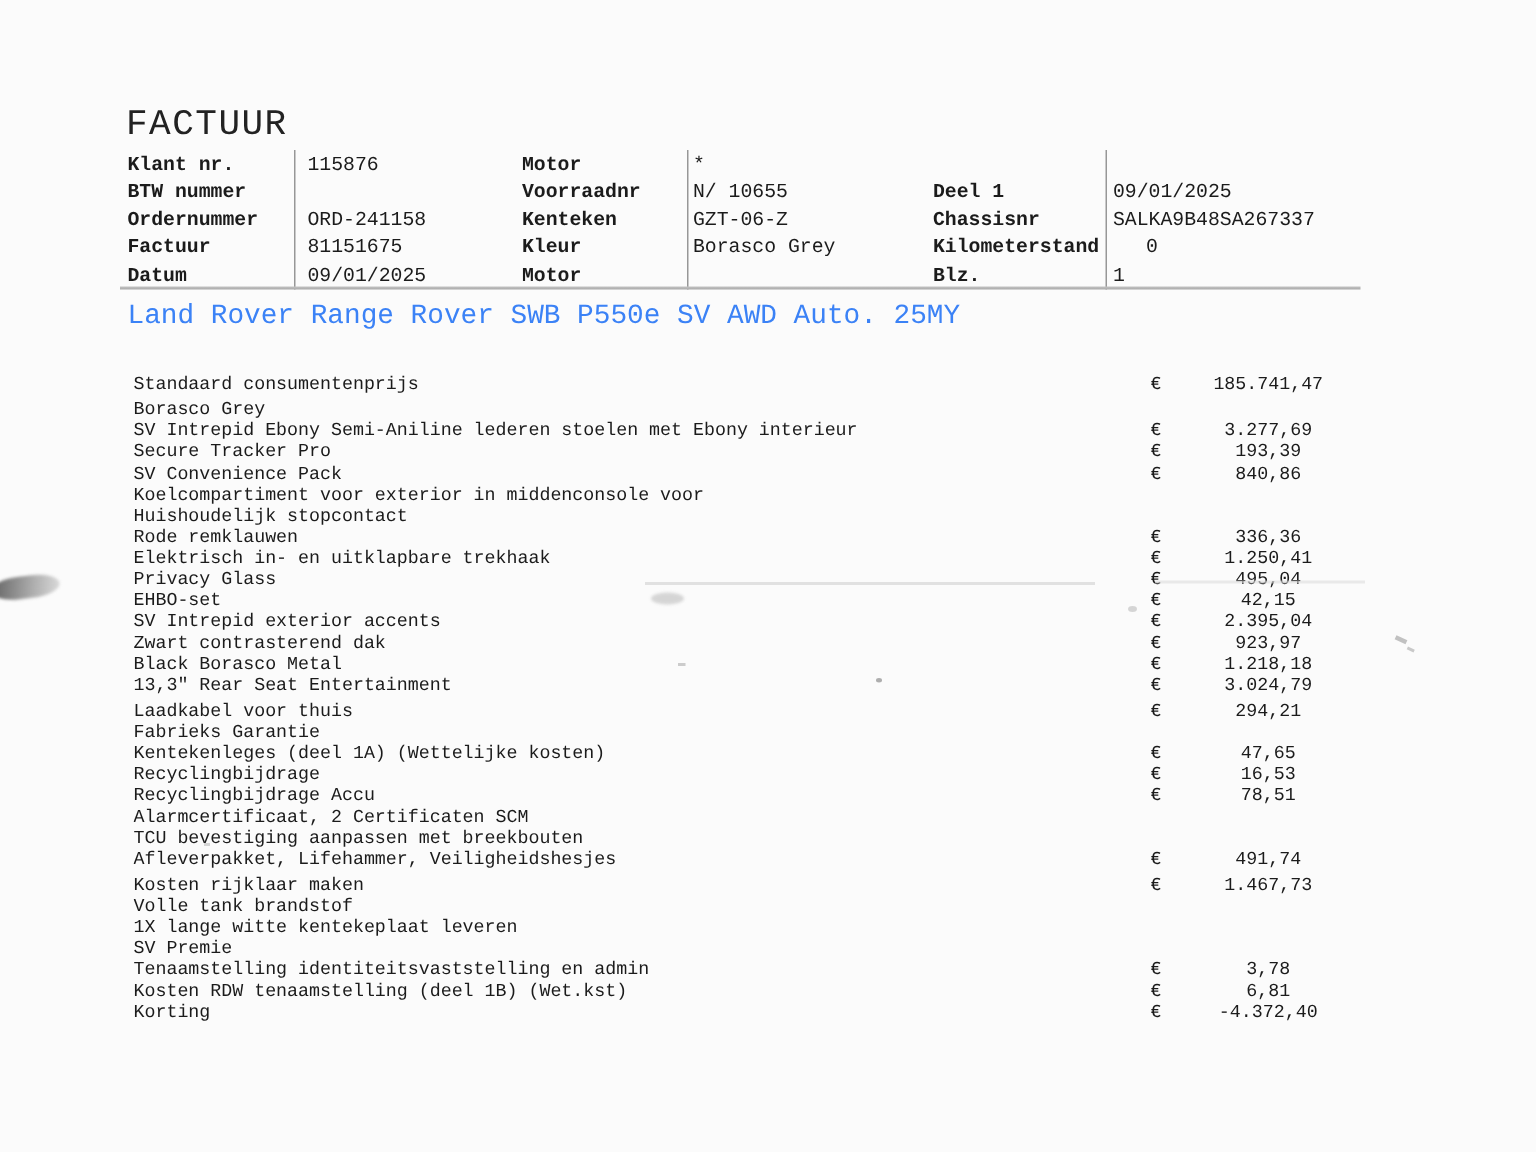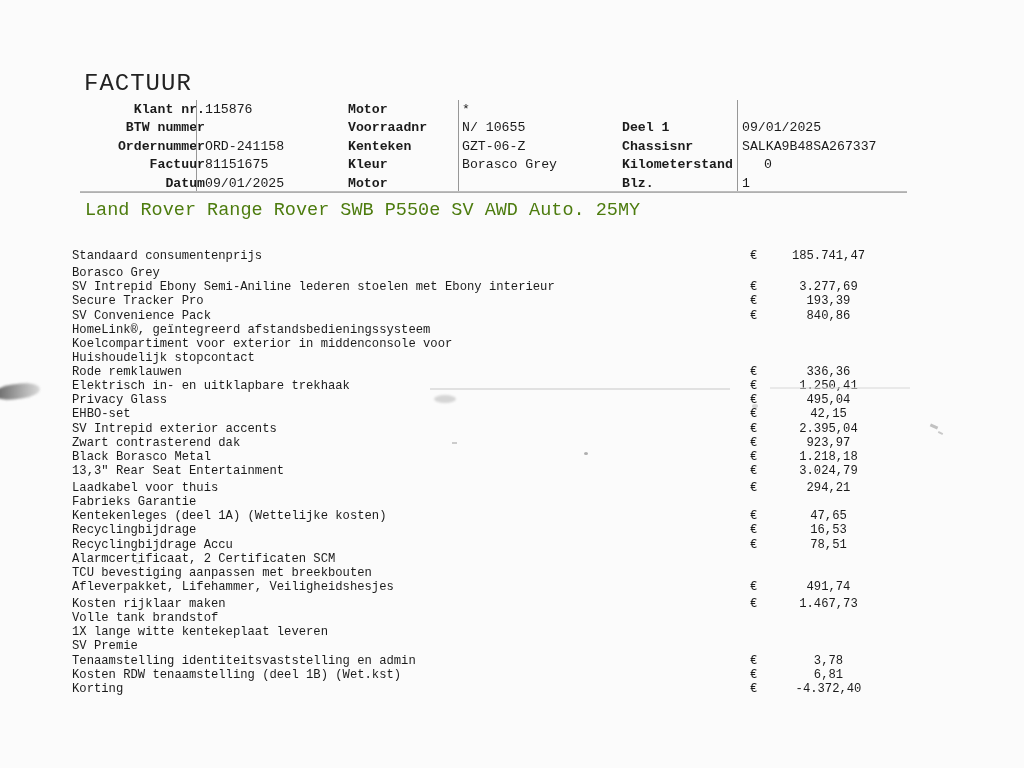--- a/index.html
+++ b/index.html
@@ -14,21 +14,21 @@
   .page { position:absolute; inset:0;font-family:Liberation Mono, monospace; }
 
   
   .doc-title {
     position:absolute; left:84px; top:70px;
     font-size:24px; letter-spacing:1px; color:#222;
   }
 
   
   .hcol { position:absolute; top:101px; }
-  .hcol-1 { left:85px;text-align:right; }
+  .hcol-1 { left:85px; }
   .hcol-2 { left:348px; }
   .hcol-3 { left:622px; }
   .hrow { display:flex; height:18.4px; line-height:18.4px; font-size:13.2px; white-space:nowrap; }
   .hcol-1 .hlabel { width:120px; }
   .hcol-2 .hlabel { width:114px; }
   .hcol-3 .hlabel { width:120px; }
   .hlabel { font-weight:bold; flex:0 0 auto; }
   .hvalue { flex:0 0 auto; }
   .hvalue.indent { padding-left:22px; }
 
@@ -37,25 +37,25 @@
   .vline-2 { left:458px; }
   .vline-3 { left:737px; }
   .hline {
     position:absolute; left:80px; top:191px; width:827px; height:2px;
     background:linear-gradient(#c2c2c2, #a9a9a9);
   }
 
   
   .vehicle-title {
     position:absolute; left:85px; top:200px;
-    font-size:18.5px; color:#4d7c0f; white-space:nowrap;
-  }
-
-  
-  .items { position:absolute; left:72px; top:249px; width:805px; }
+    font-size:18.5px; color:#3b82f6; white-space:nowrap;
+  }
+
+  
+  .items { position:absolute; left:89px; top:249px; width:805px; }
   .group { margin-top:3px; }
   .group:first-child { margin-top:0; }
   .irow { display:flex; height:14.13px; line-height:14.1px; font-size:12.2px; white-space:nowrap; }
   .ilabel { width:678px; flex:0 0 auto; overflow:hidden; }
   .ieuro { width:30px; flex:0 0 auto; }
   .iamount { width:97px; flex:0 0 auto; text-align:center; }
 
   
   .artifact { position:absolute; pointer-events:none; }
   .smudge-left {
@@ -179,25 +179,20 @@
           <span class="ilabel">Secure Tracker Pro</span>
           <span class="ieuro">€</span>
           <span class="iamount">193,39</span>
         </div>
         <div class="irow">
           <span class="ilabel">SV Convenience Pack</span>
           <span class="ieuro">€</span>
           <span class="iamount">840,86</span>
         </div>
         <div class="irow">
-          <span class="ilabel">HomeLink®, geïntegreerd afstandsbedieningssysteem</span>
-          <span class="ieuro"></span>
-          <span class="iamount"></span>
-        </div>
-        <div class="irow">
           <span class="ilabel">Koelcompartiment voor exterior in middenconsole voor</span>
           <span class="ieuro"></span>
           <span class="iamount"></span>
         </div>
         <div class="irow">
           <span class="ilabel">Huishoudelijk stopcontact</span>
           <span class="ieuro"></span>
           <span class="iamount"></span>
         </div>
         <div class="irow">

